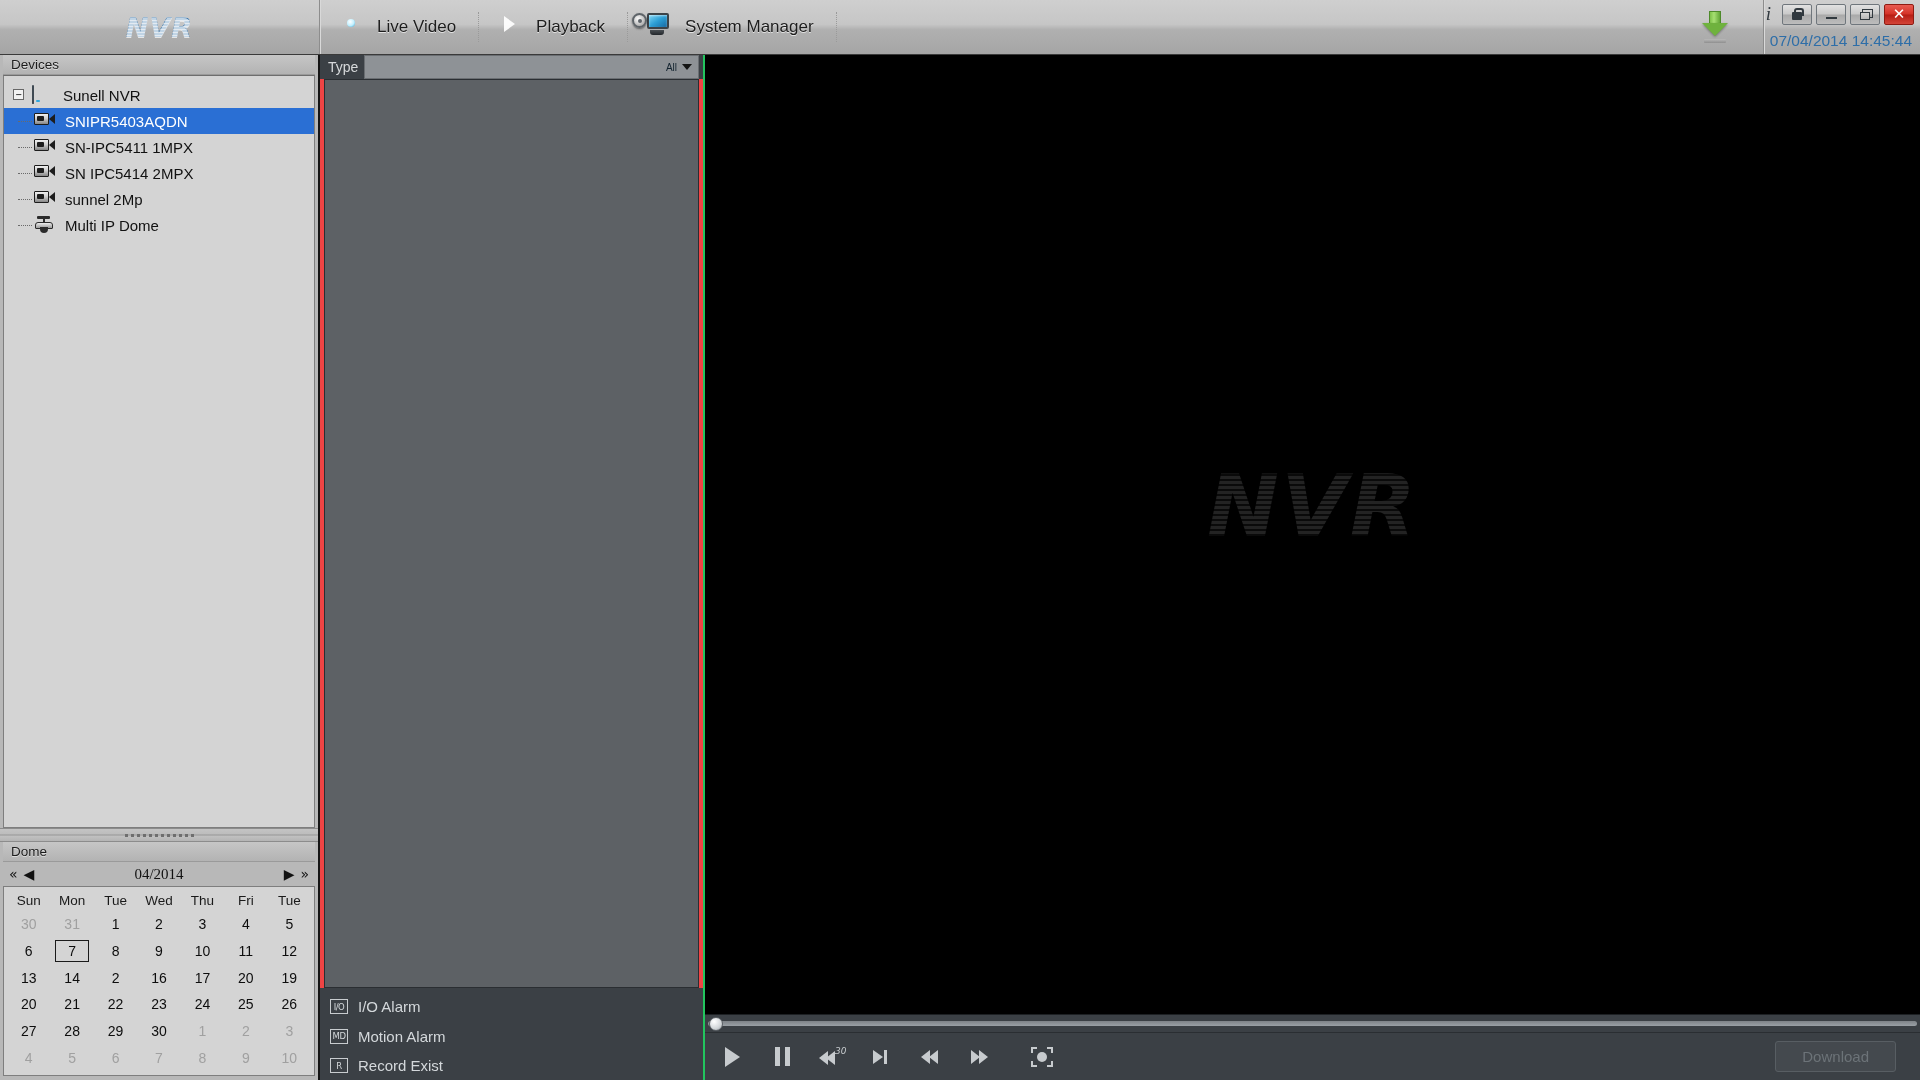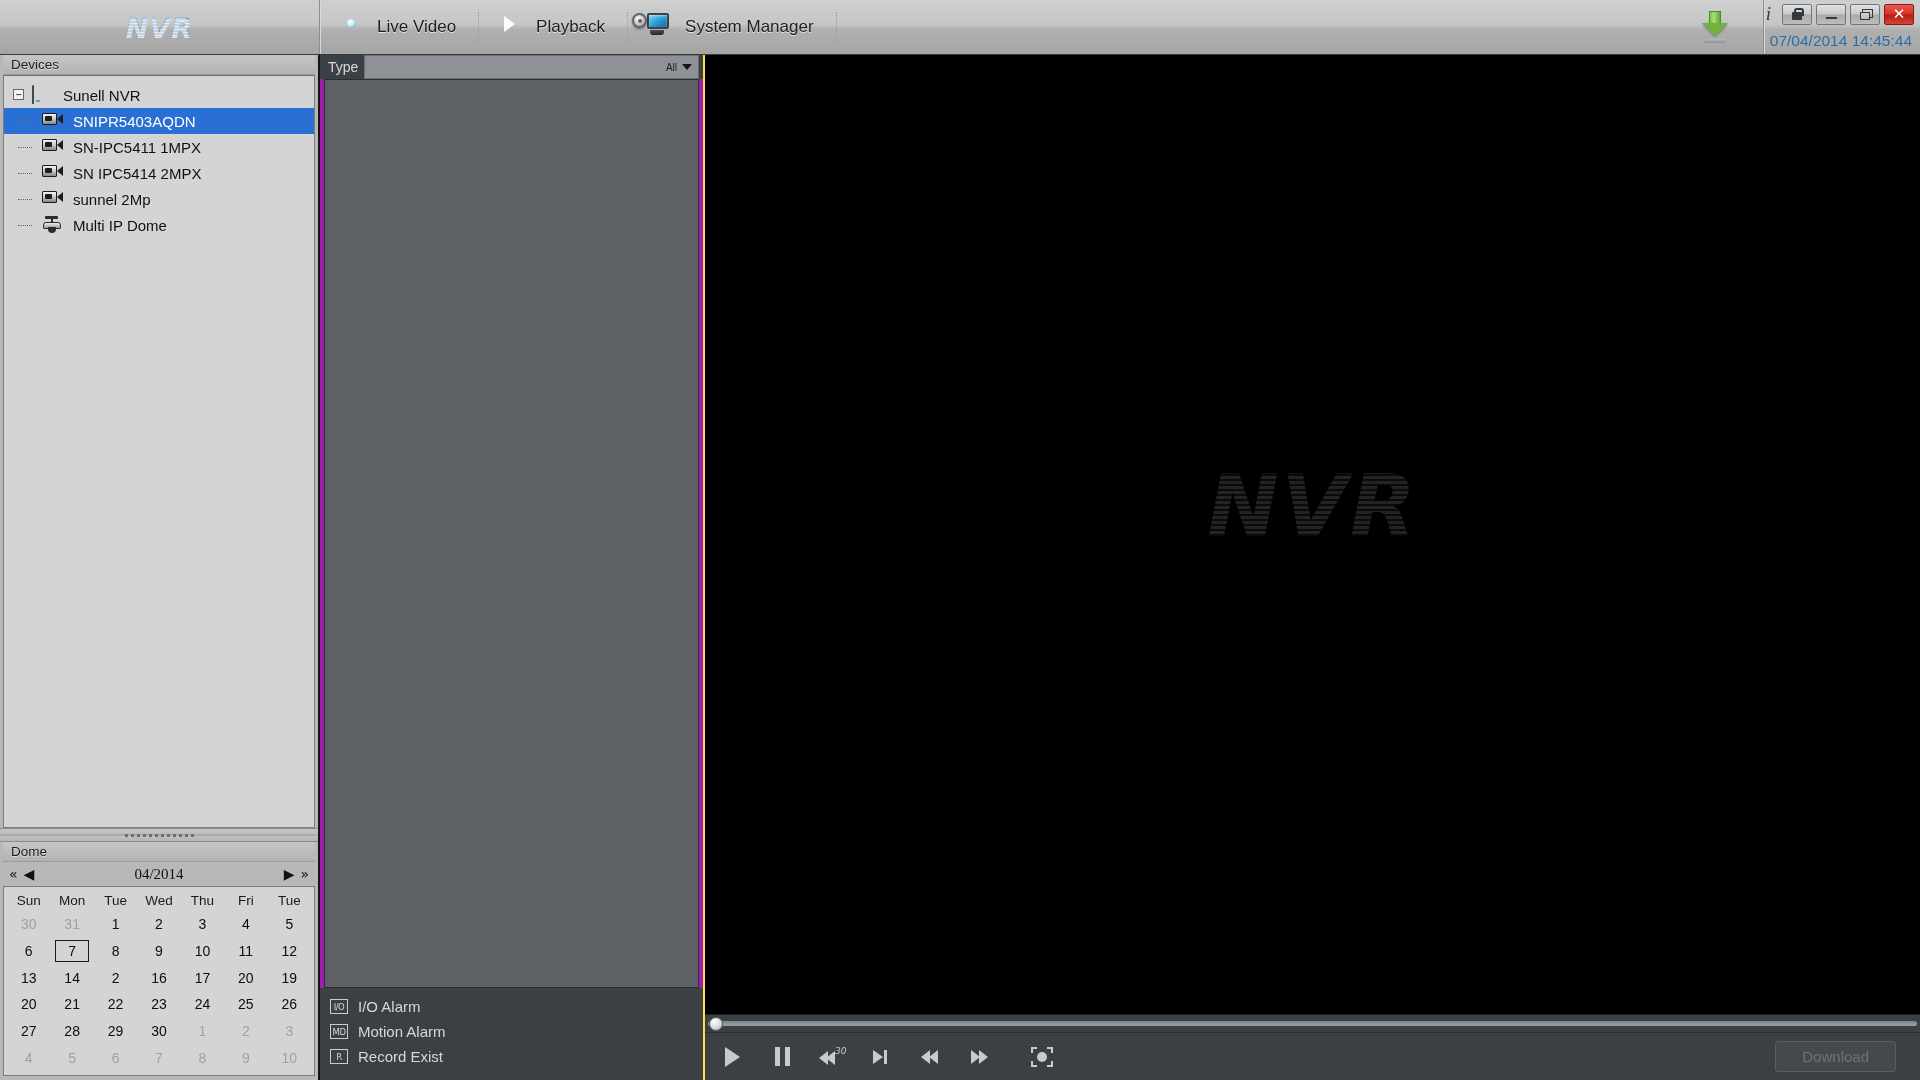--- a/index.html
+++ b/index.html
@@ -300,21 +300,21 @@
   .tree-node {
     display: flex; align-items: center;
     height: 26px;
     padding-left: 10px;
     cursor: pointer;
     position: relative;
     font-size: 15px;
     color: #111;
     white-space: nowrap;
   }
-  .tree-node.child { padding-left: 38px; }
+  .tree-node.child { padding-left: 30px; }
   .tree-node.selected {
     background: #2a6fd4;
     color: #fff;
   }
   .tree-toggle {
     position: absolute; left: 9px; top: 7px;
     width: 11px; height: 11px;
     border: 1px solid #676767;
     background: #f2f2f2;
     display: flex; align-items: center; justify-content: center;
@@ -435,22 +435,22 @@
   .cal-day.sel span {
     border: 1px solid #1a1a1a;
     padding: 2px 12px;
     background: #d4d4d4;
   }
 
   
   #mid-col {
     flex: 0 0 385px;
     display: flex; flex-direction: column;
-    background: #a21caf;
-    border-right: 2px solid #fde047;
+    background: #ef4444;
+    border-right: 2px solid #22c55e;
   }
   #type-row {
     height: 24px; flex: 0 0 24px;
     display: flex; align-items: stretch;
     background: #3b4045;
   }
   .type-label {
     flex: 0 0 44px;
     display: flex; align-items: center; padding-left: 8px;
     font-size: 14px; color: #d7d9db;
@@ -476,20 +476,21 @@
     margin: 0 4px;
     background: #5d6165;
     border: 1px solid #2a2e32;
     overflow: auto;
   }
   #legend {
     flex: 0 0 92px;
     padding: 10px 12px 6px 10px;
     display: flex; flex-direction: column; gap: 8px;
     background: #3b4045;
+    justify-content: space-between;
   }
   .legend-row { display: flex; align-items: center; gap: 10px; }
   .legend-badge {
     width: 18px; height: 15px;
     border: 1px solid #c8cccf;
     display: flex; align-items: center; justify-content: center;
     font-size: 8.5px;
     font-family: "DejaVu Sans", sans-serif;
     color: #d3d7da;
     letter-spacing: -0.5px;

